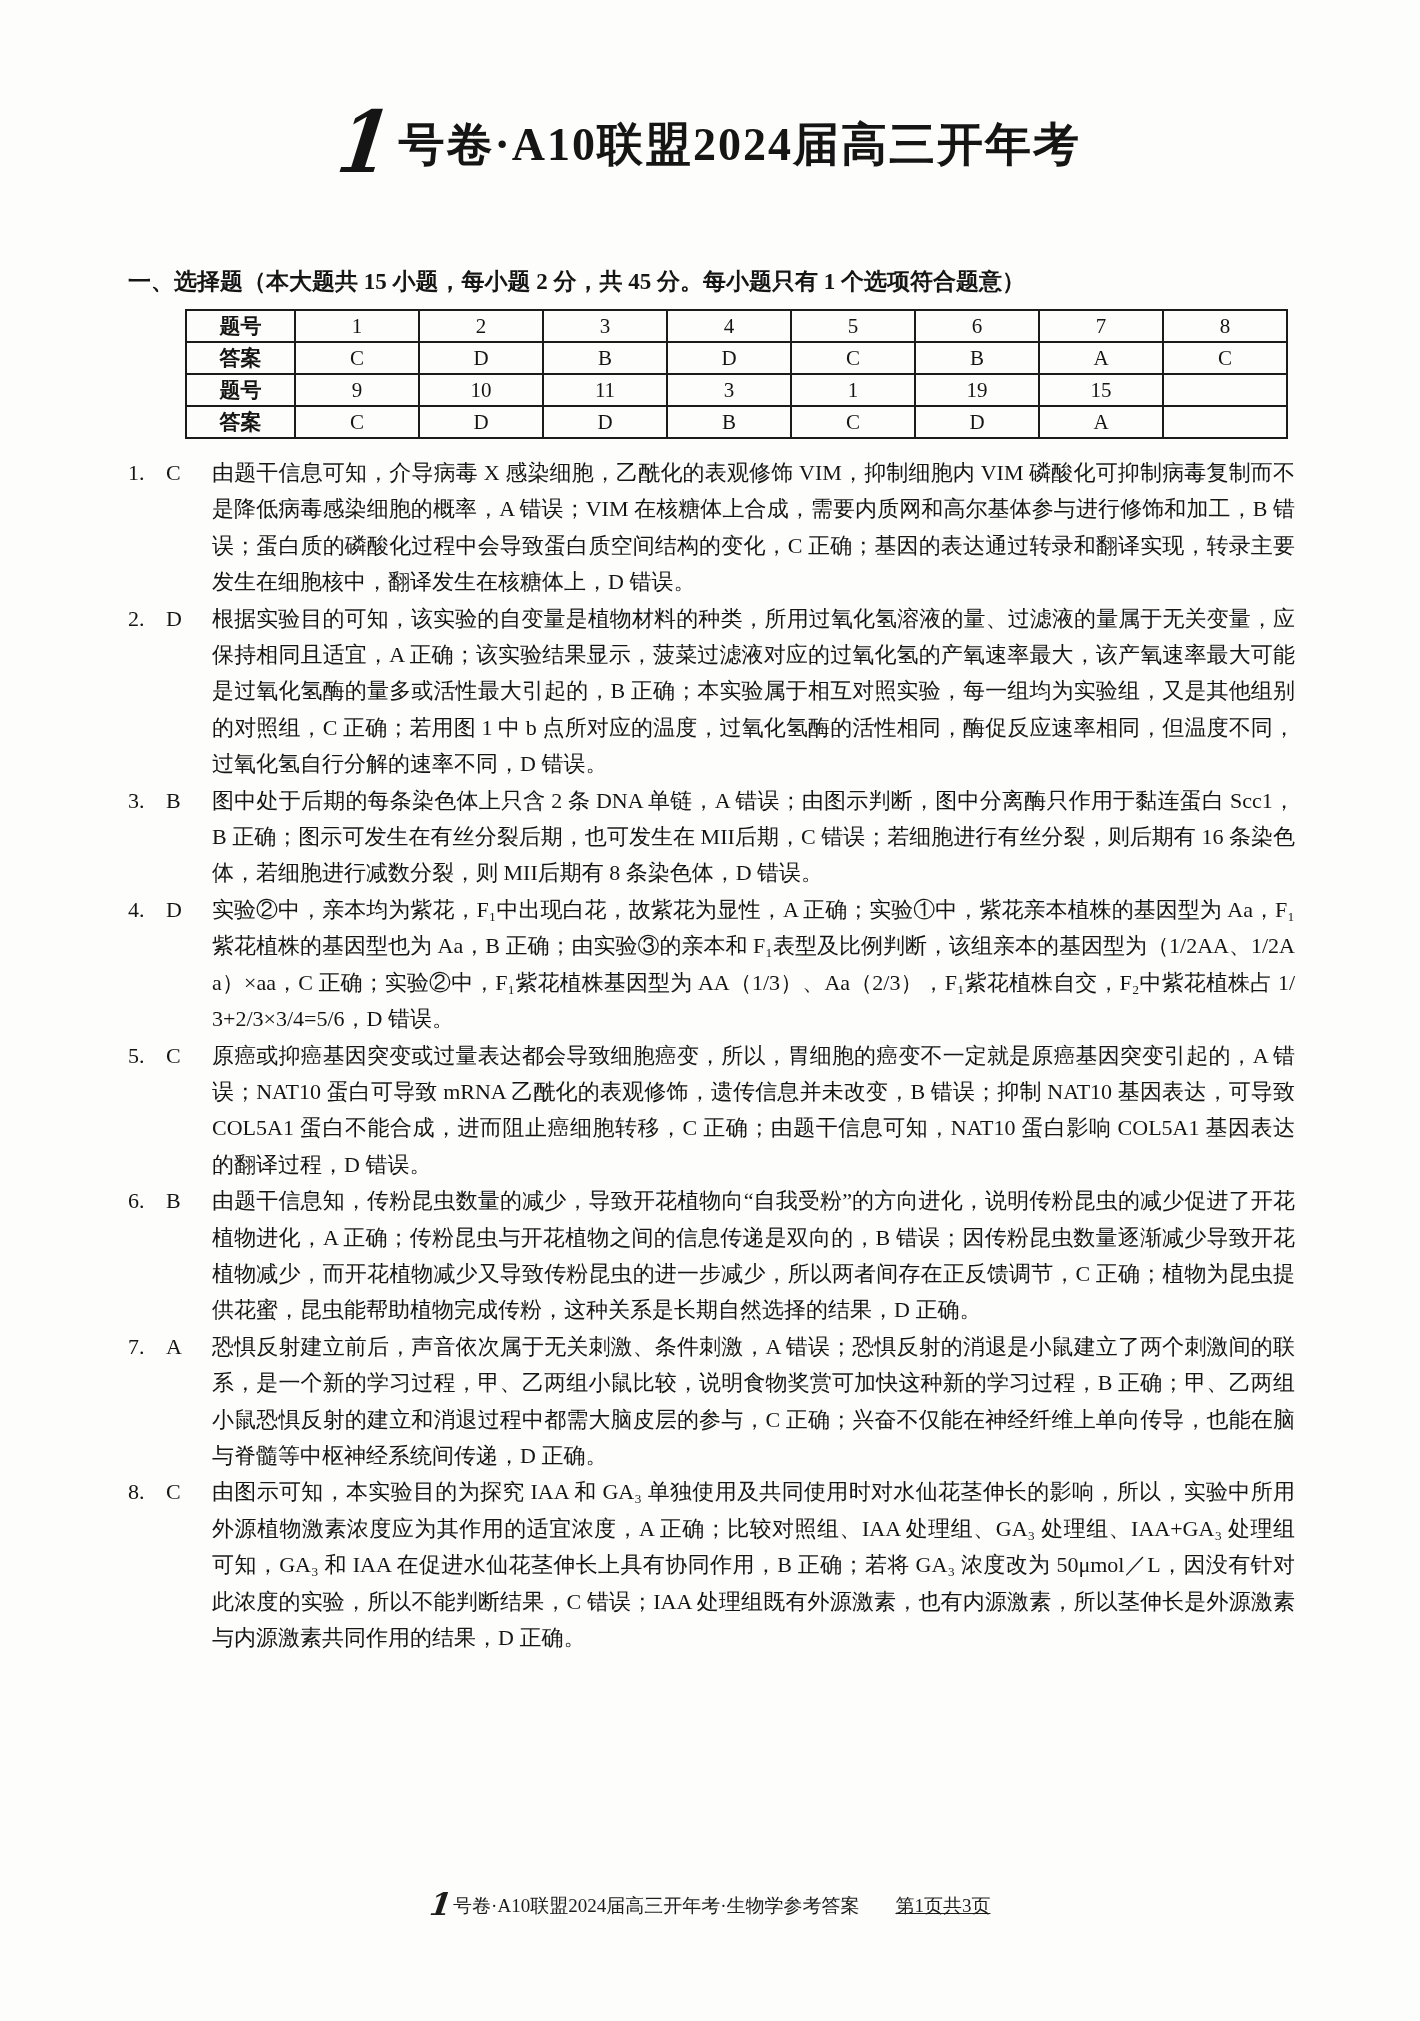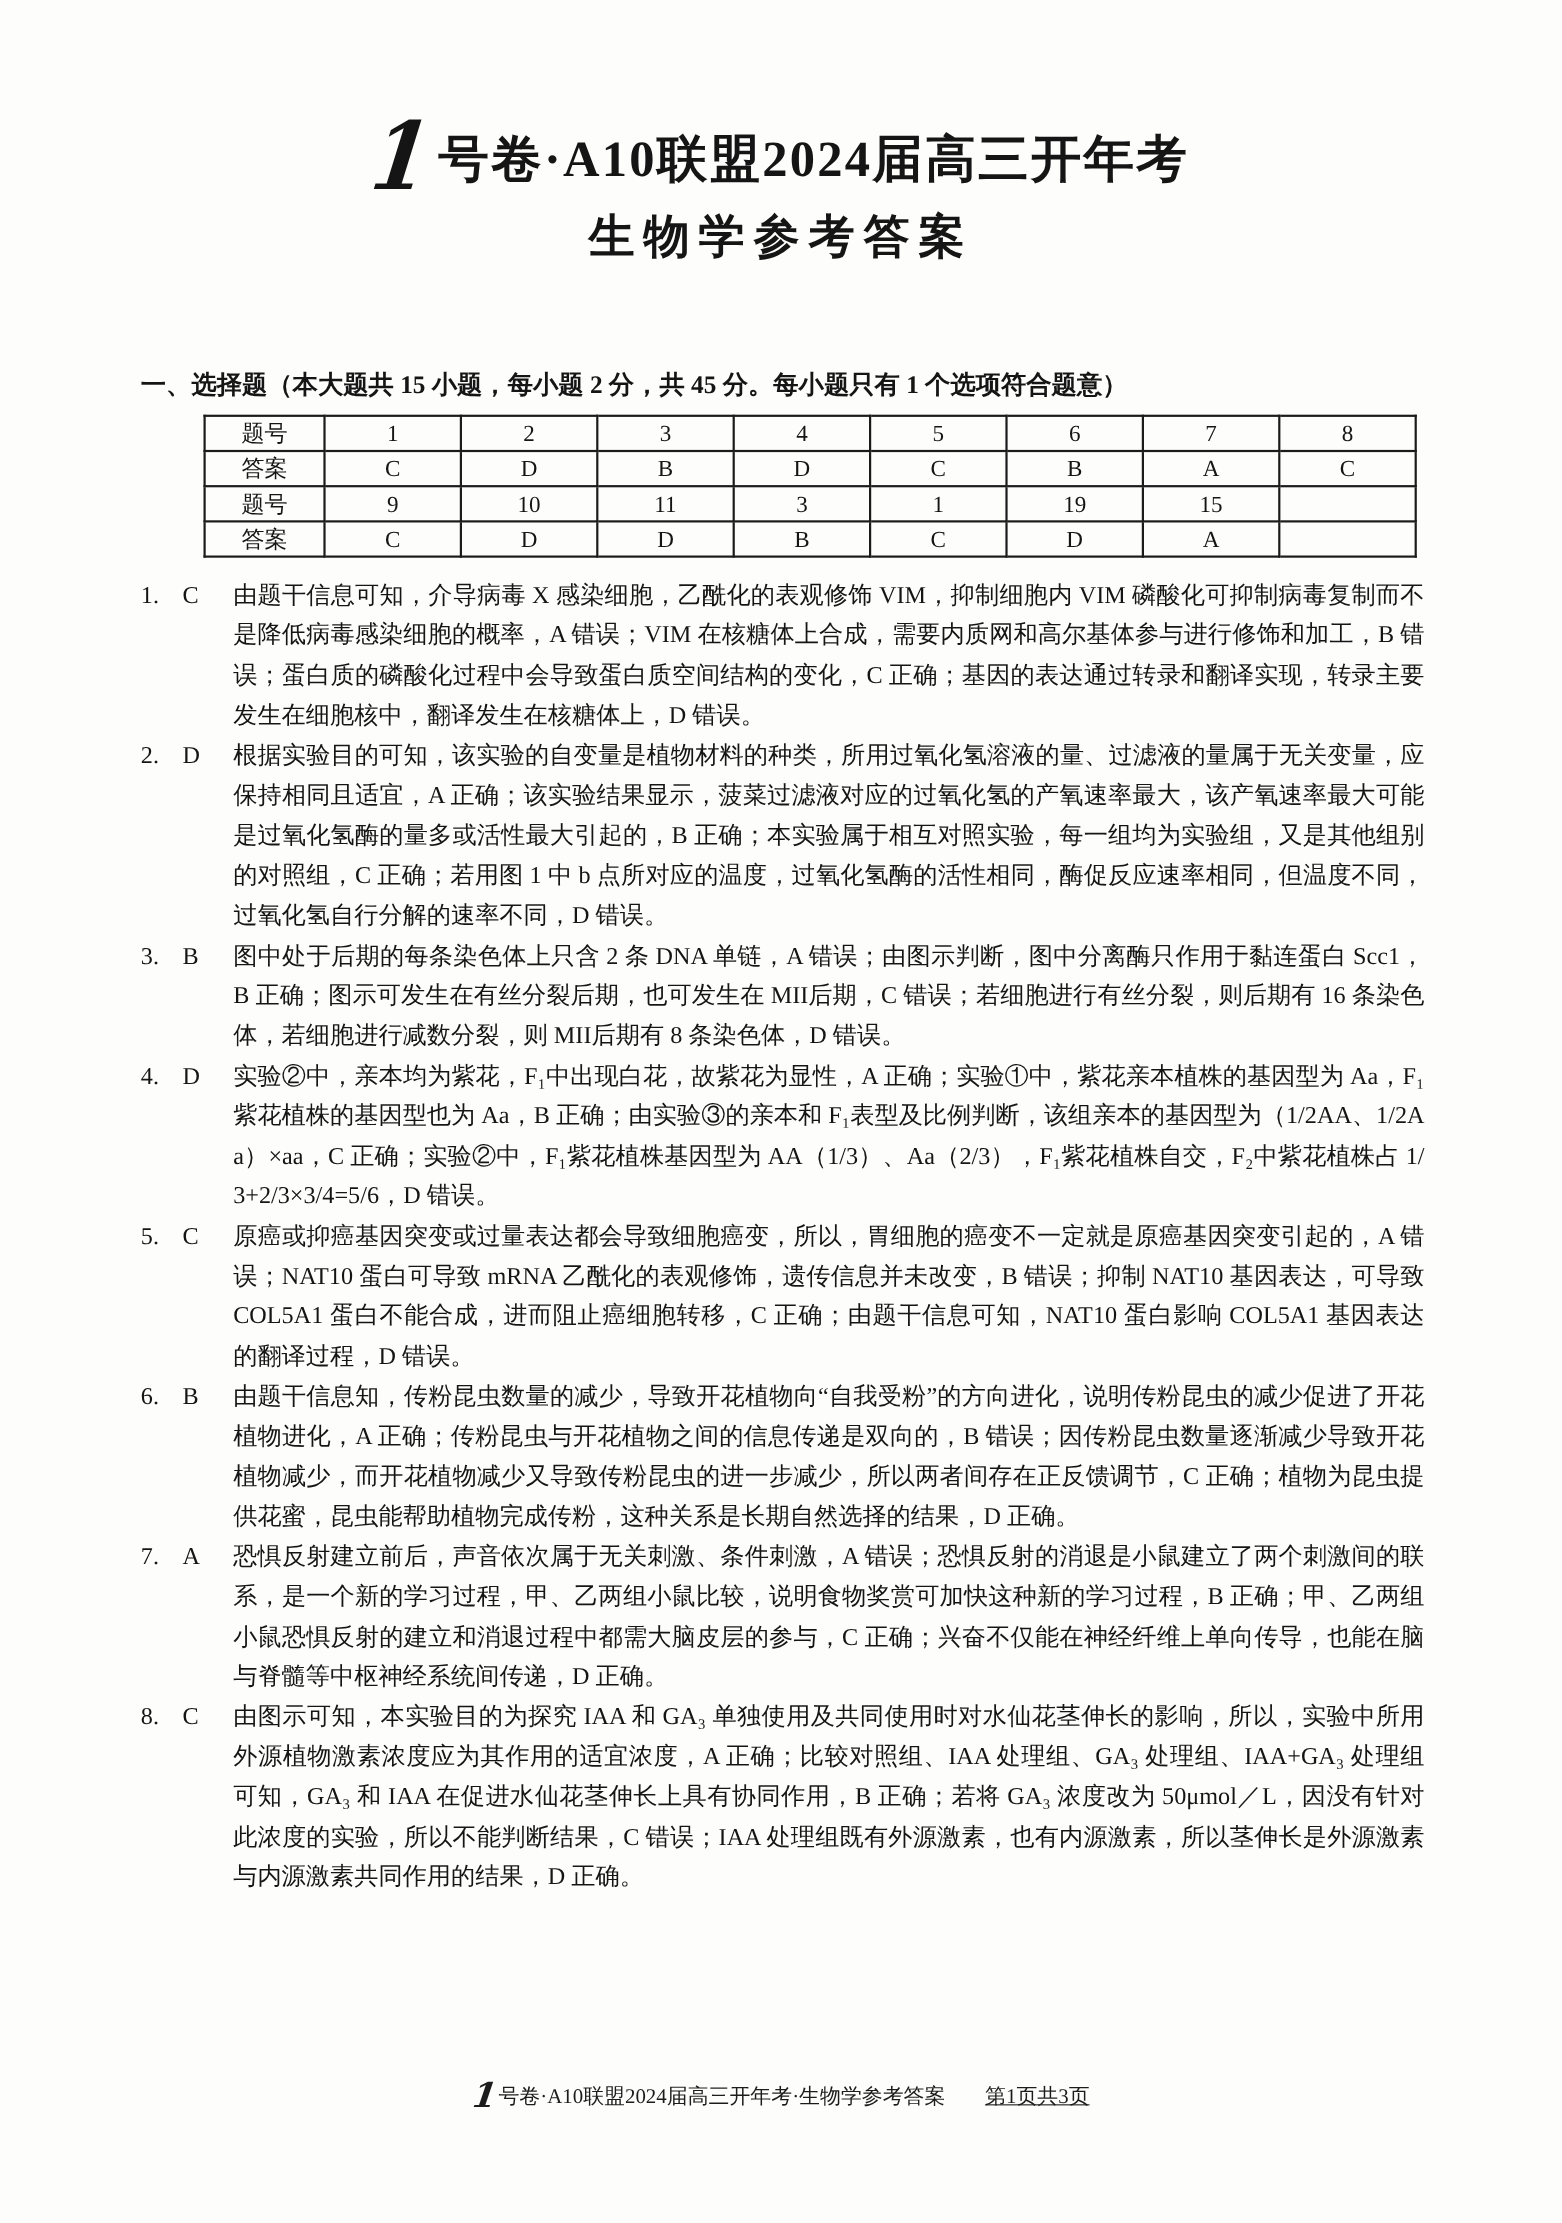--- a/index.html
+++ b/index.html
@@ -29,21 +29,21 @@
     border-collapse:collapse;
     margin:11px 0 16px 57px;
     table-layout:fixed;
   }
   table.answer-table td{
     border:2px solid #1b1b1b;
     text-align:center;
     width:118px;height:30px;
     font-size:21px;padding:0 2px;
   }
-  table.answer-table td.label-cell{width:103px;font-weight:normal;border-radius:16px;}
+  table.answer-table td.label-cell{width:103px;font-weight:bold;border-radius:16px;}
   .explanations{margin-top:8px;}
   .q-item{display:flex;font-size:22px;line-height:36.4px;}
   .q-label{flex:0 0 84px;display:flex;font-size:22px;}
   .q-num{width:38px;}
   .q-ans{width:40px;}
   .q-text{flex:1;text-align:justify;text-justify:inter-ideograph;word-break:break-all;}
   .footer{
     position:absolute;left:0;top:1893px;width:100%;
     text-align:center;font-size:19px;color:#1c1c1c;
   }
@@ -59,21 +59,20 @@
 </style>
 </head>
 <body>
 
 <div class="page">
 
   <div class="title-wrap">
     <div class="title-line1">
       <span class="brand-one">1</span><span>号卷·A10联盟2024届高三开年考</span>
     </div>
-    <div class="subtitle">生物学参考答案</div>
   </div>
 
   <div class="content">
     <div class="section-heading">一、选择题（本大题共 15 小题，每小题 2 分，共 45 分。每小题只有 1 个选项符合题意）</div>
 
     <table class="answer-table">
       <tbody>
           <tr>
             <td class="label-cell">题号</td>
             <td>1</td>

